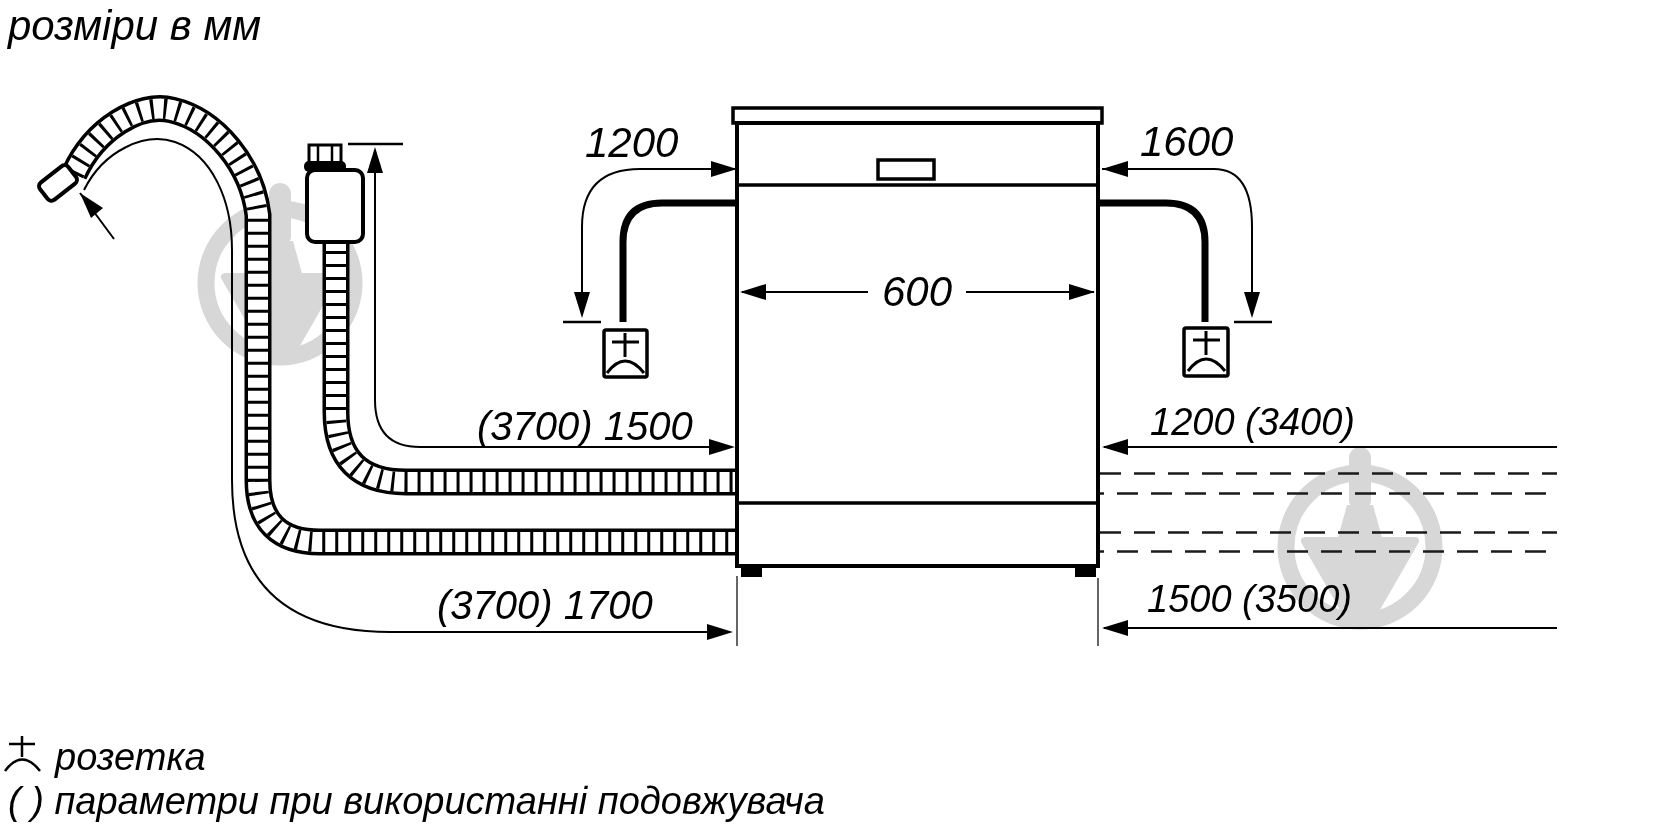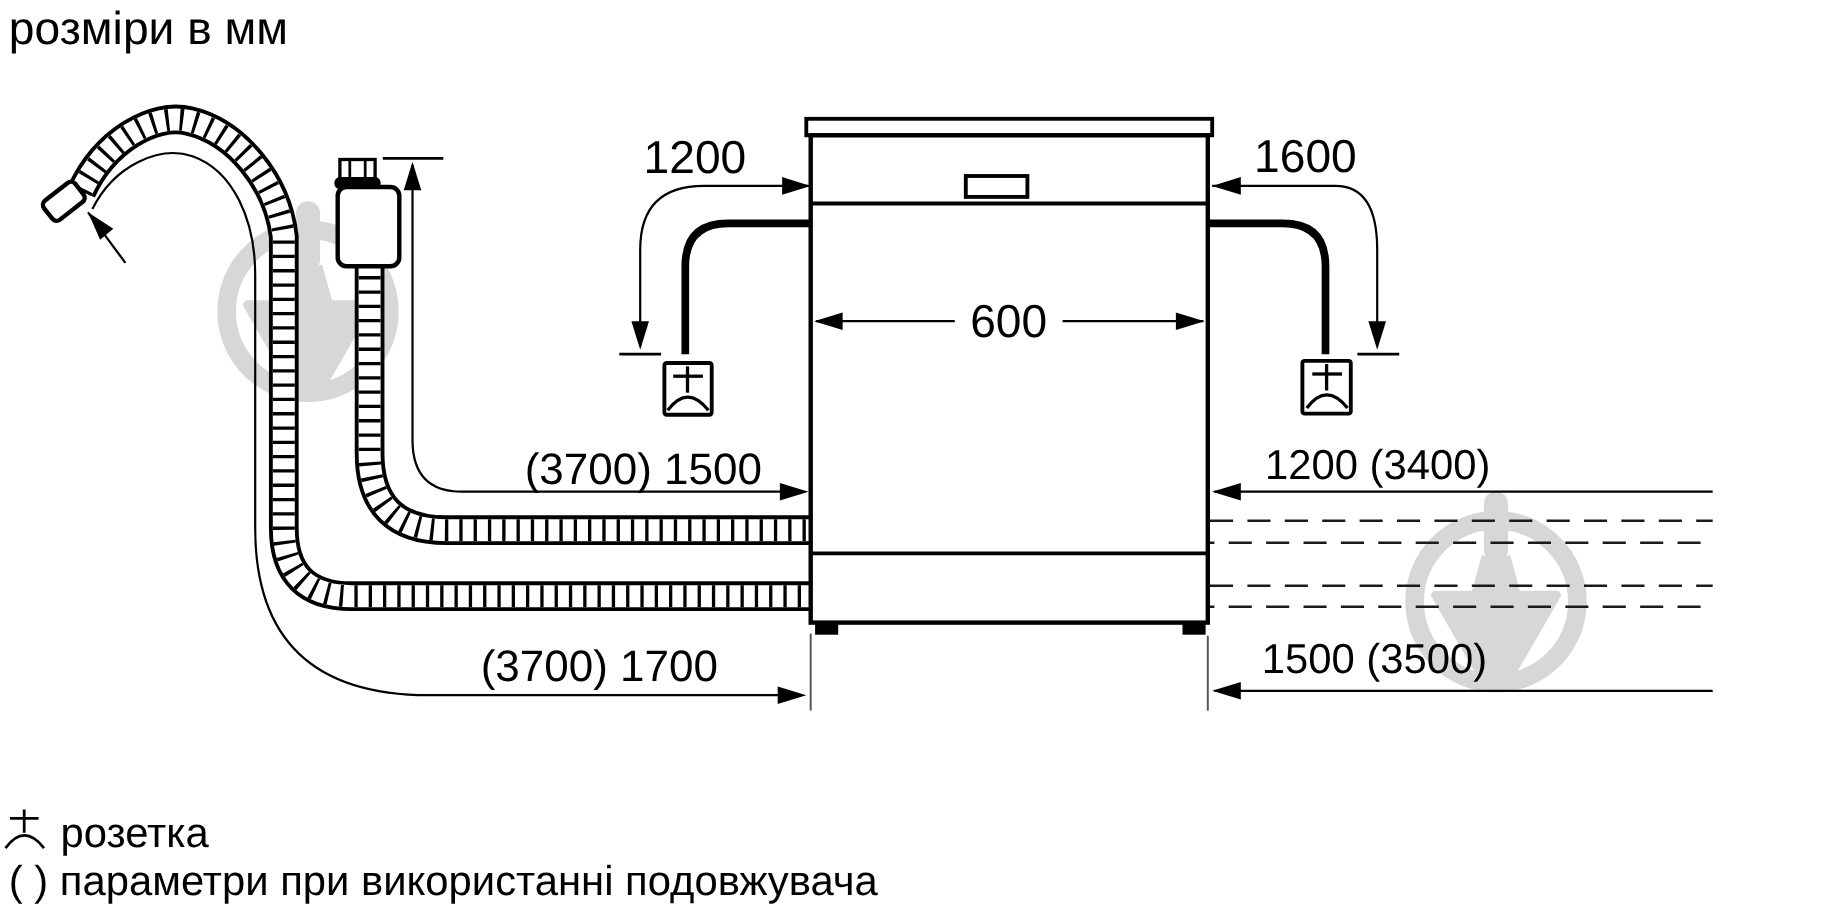--- a/index.html
+++ b/index.html
@@ -2,20 +2,21 @@
 <html><head>
 <meta charset="utf-8">
 <style>
   html,body{margin:0;padding:0;background:#ffffff;}
   .canvas{
     position:relative;
     width:1648px;height:835px;
     background:#ffffff;
     font-family:"Liberation Sans", sans-serif;
     overflow:hidden;
+    font-style:italic;
   }
   svg text{
     font-family:"Liberation Sans", sans-serif;
     fill:#000000;
   }
   .dim-label{font-size:40px;}
   .dim-label-small{font-size:38px;}
   .dim-label-top{font-size:42px;}
   .title-label{font-size:42px;}
   .legend-label{font-size:38px;}

